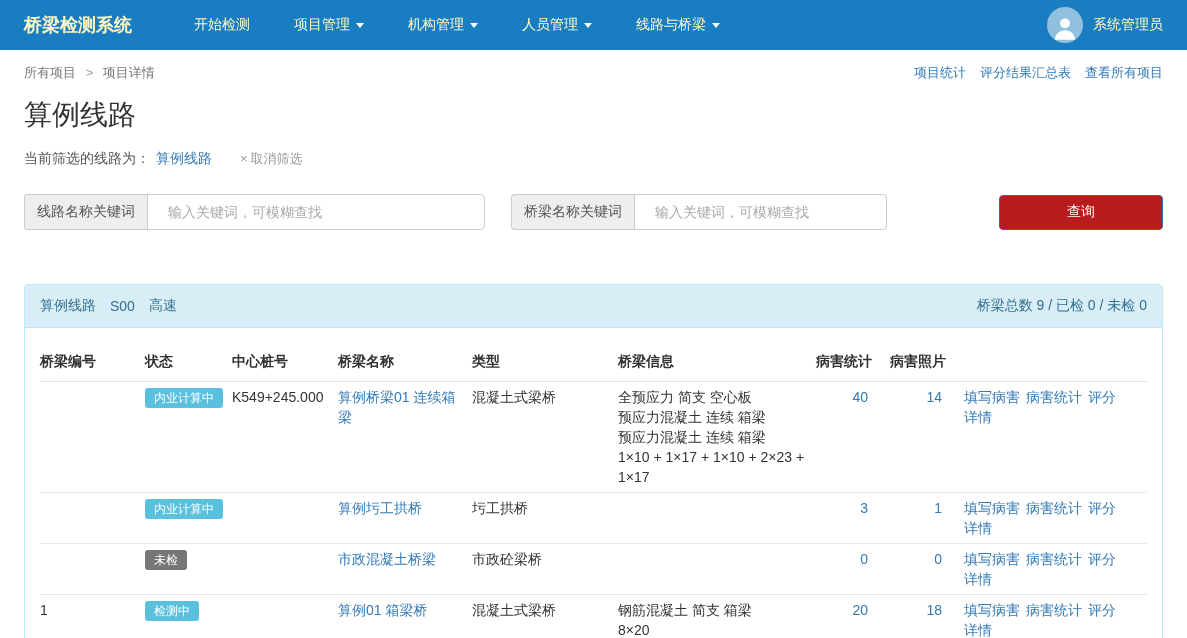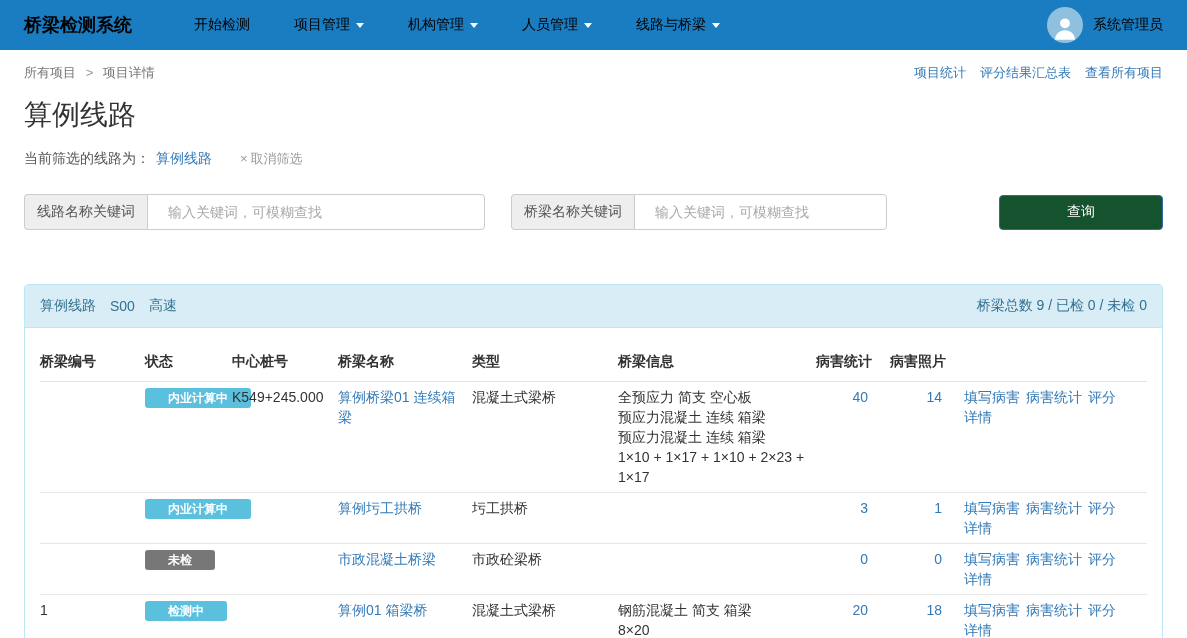--- a/index.html
+++ b/index.html
@@ -1,21 +1,21 @@
 <!DOCTYPE html>
 <html><head>
 <meta charset="utf-8">
 <style>
   * { box-sizing: border-box; margin: 0; padding: 0; }
   html, body { width: 1187px; height: 638px; overflow: hidden; background: #fff;
     font-family: "Liberation Sans", "DejaVu Sans", sans-serif; }
 
   
   .navbar { height: 50px; background: #1a7dc2; display: flex; align-items: center;
-    padding: 0 24px; color: #000000; }
+    padding: 0 24px; color: #fef9c3; }
   .brand { font-size: 18px; font-weight: bold; margin-right: 40px; cursor: pointer; }
   .nav-menu { display: flex; list-style: none; align-items: flex-end; height: 50px; }
   .nav-item { font-size: 14px; padding: 0 22px; height: 50px; display: flex;
     align-items: center; cursor: pointer; white-space: nowrap; }
   .caret { display: inline-block; width: 0; height: 0; margin-left: 6px;
     border-left: 4px solid transparent; border-right: 4px solid transparent;
     border-top: 5px solid #fff; }
   .nav-right { margin-left: auto; display: flex; align-items: center; }
   .avatar { width: 36px; height: 36px; border-radius: 50%; background: #8fc0de;
     display: flex; align-items: center; justify-content: center; overflow: hidden;
@@ -46,21 +46,21 @@
   .input-group { display: flex; height: 36px; }
   .input-group.first { width: 461px; }
   .input-group.second { width: 376px; margin-left: 26px; }
   .input-addon { background: #eee; border: 1px solid #ccc; border-right: none;
     border-radius: 4px 0 0 4px; color: #555; font-size: 14px; display: flex;
     align-items: center; padding: 0 12px; white-space: nowrap; }
   .input-group input { flex: 1; border: 1px solid #ccc; border-radius: 0 4px 4px 0;
     font-size: 14px; padding: 0 20px; color: #333; outline: none; min-width: 0;
     font-family: inherit; }
   .input-group input::placeholder { color: #a9a9a9; }
-  .query-btn { margin-left: auto; width: 164px; height: 35px; background: #14532d;
+  .query-btn { margin-left: auto; width: 164px; height: 35px; background: #b91c1c;
     border: 1px solid #2e6da4; border-radius: 4px; color: #fff; font-size: 14px;
     cursor: pointer; font-family: inherit; }
 
   
   .panel { margin: 54px 24px 0 24px; border: 1px solid #bce8f1; border-radius: 4px; }
   .panel-header { background: #d9edf7; color: #31708f; font-size: 14px;
     padding: 12px 15px; display: flex; align-items: center;
     border-bottom: 1px solid #bce8f1; border-radius: 3px 3px 0 0; }
   .panel-header .part { margin-right: 14px; }
   .panel-summary { margin-left: auto; }
@@ -77,22 +77,22 @@
   .col-status { width: 87px; }
   .col-stake { width: 106px; }
   .col-name { width: 134px; }
   .col-type { width: 146px; }
   .col-info { width: 198px; }
   .col-defects { width: 74px; }
   .col-photos { width: 74px; }
   .col-actions { width: auto; }
   td.num { text-align: right; padding-right: 22px; }
   td.num a { color: #337ab7; text-decoration: none; cursor: pointer; }
-  .badge { display: inline-block; font-size: 12px; font-weight: bold; color: #fff;
-    padding: 3px 23px; border-radius: 3px; line-height: 14px; white-space: nowrap; }
+  .badge { display: inline-block; font-size: 12px; font-weight: normal; color: #fff;
+    padding: 3px 9px; border-radius: 3px; line-height: 14px; white-space: nowrap; }
   .badge-info { background: #5bc0de; }
   .badge-default { background: #777; }
   a.bridge-link { color: #337ab7; text-decoration: none; cursor: pointer; }
   .actions a { color: #337ab7; text-decoration: none; margin-right: 6px; cursor: pointer;
     white-space: nowrap; }
   .info-line { line-height: 20px; }
 </style>
 </head>
 <body>
 

